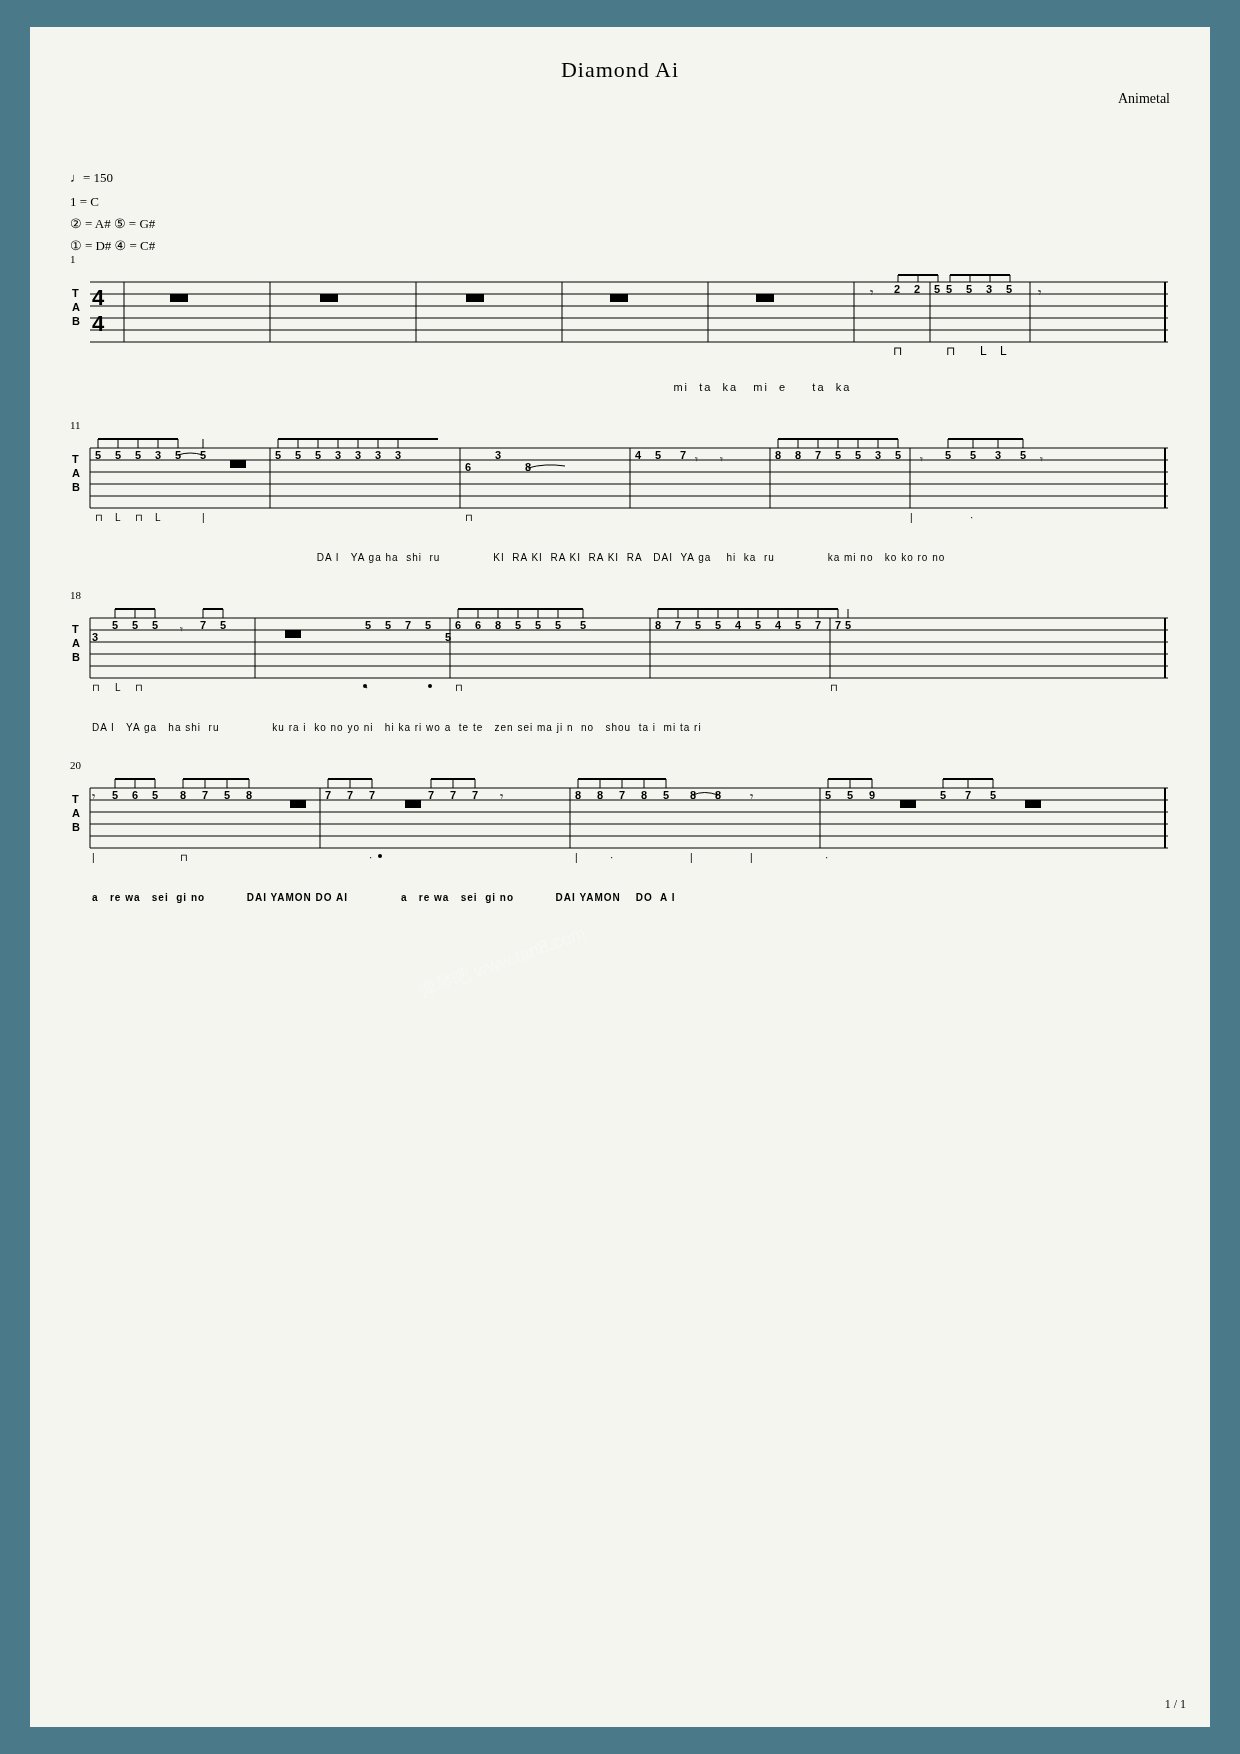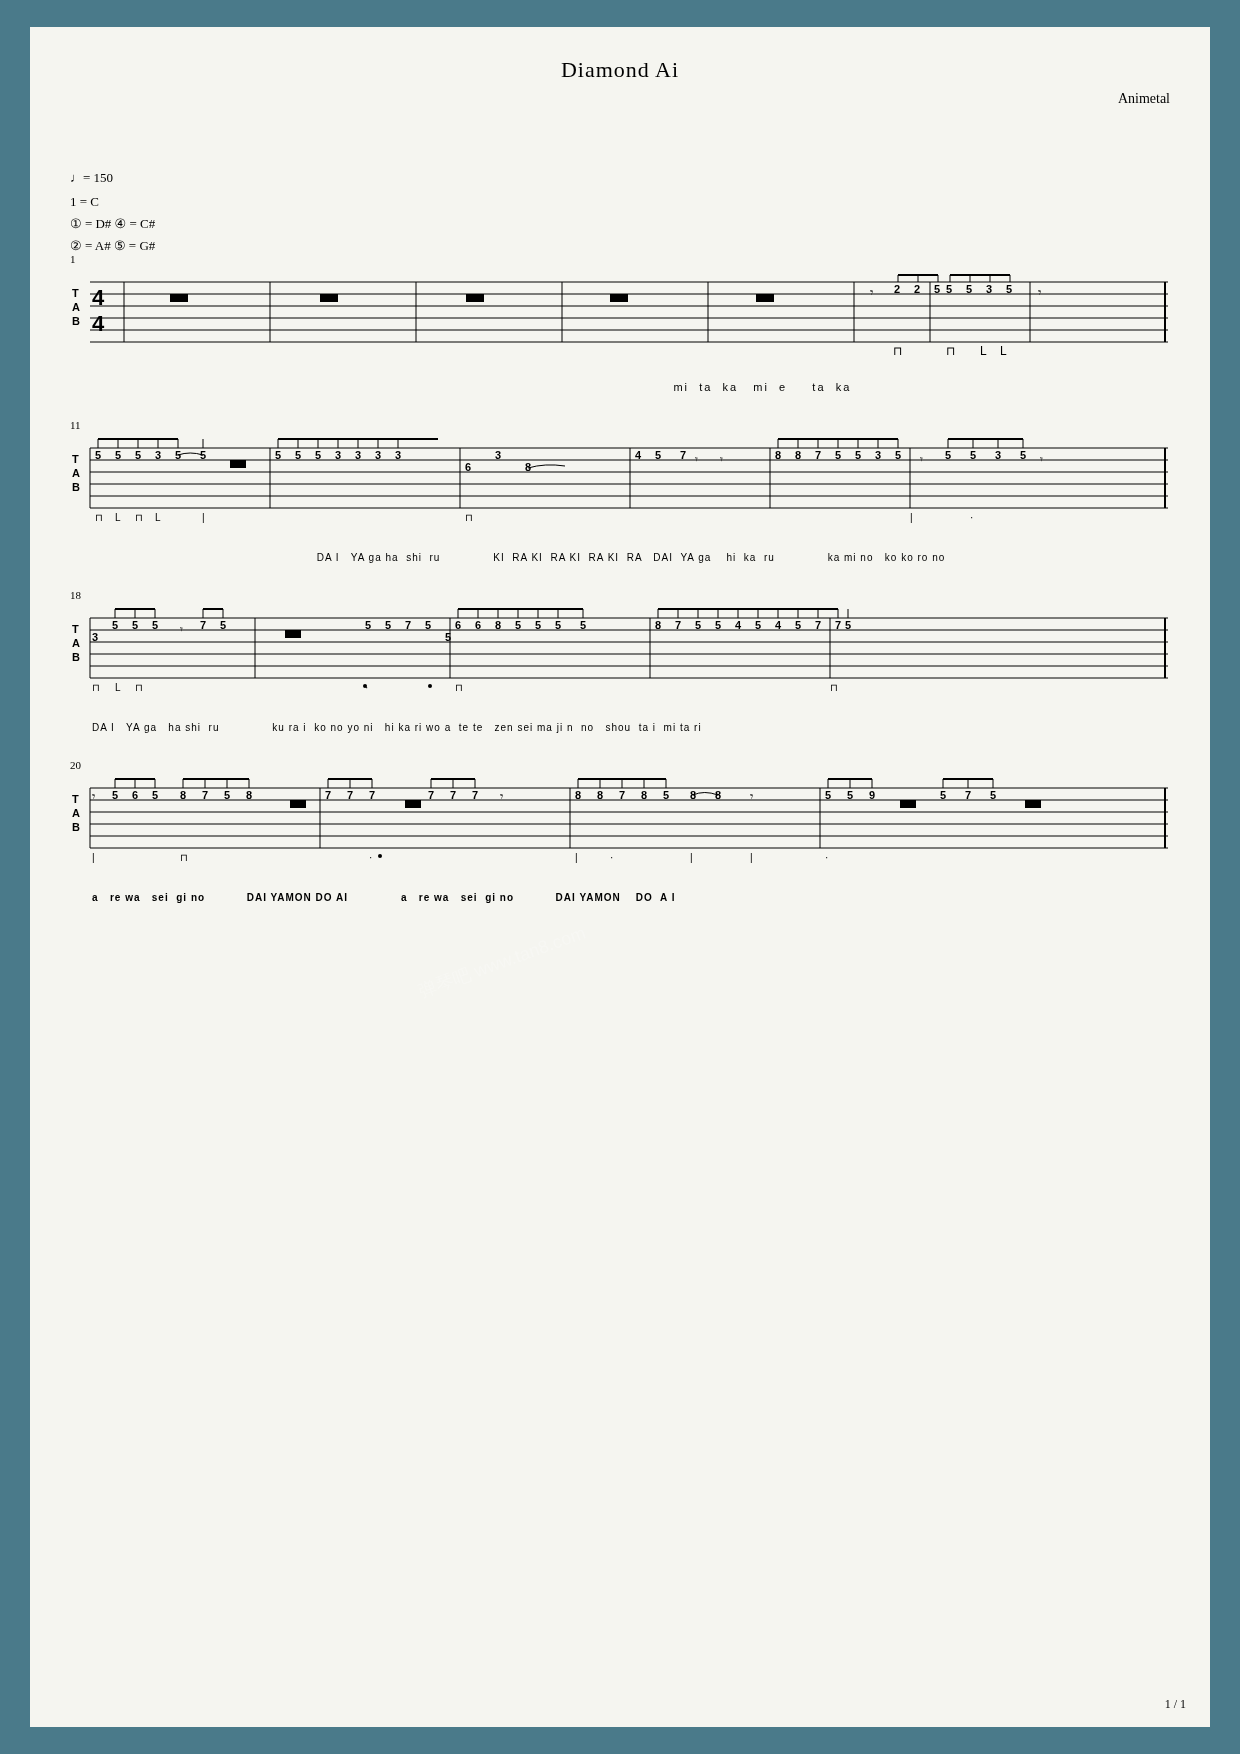--- a/index.html
+++ b/index.html
@@ -94,22 +94,22 @@
 <body>
 
 <div class="page">
 
   <div class="title">Diamond Ai</div>
   <div class="composer">Animetal</div>
 
   <div class="tempo-section">
     <div class="tempo-line">♩= 150</div>
     <div>1 = C</div>
+    <div>② = A#  ⑤ = G#</div>
     <div>① = D#  ④ = C#</div>
-    <div>② = A#  ⑤ = G#</div>
   </div>
 
   <div class="tab-section" style="margin-top: 10px;">
     <span class="measure-number">1</span>
     <svg viewBox="0 0 1100 90" style="width:100%; height:90px;">
 
       <text x="2" y="30" font-size="11" font-weight="bold" font-family="Arial">T</text>
       <text x="2" y="44" font-size="11" font-weight="bold" font-family="Arial">A</text>
       <text x="2" y="58" font-size="11" font-weight="bold" font-family="Arial">B</text>
 

